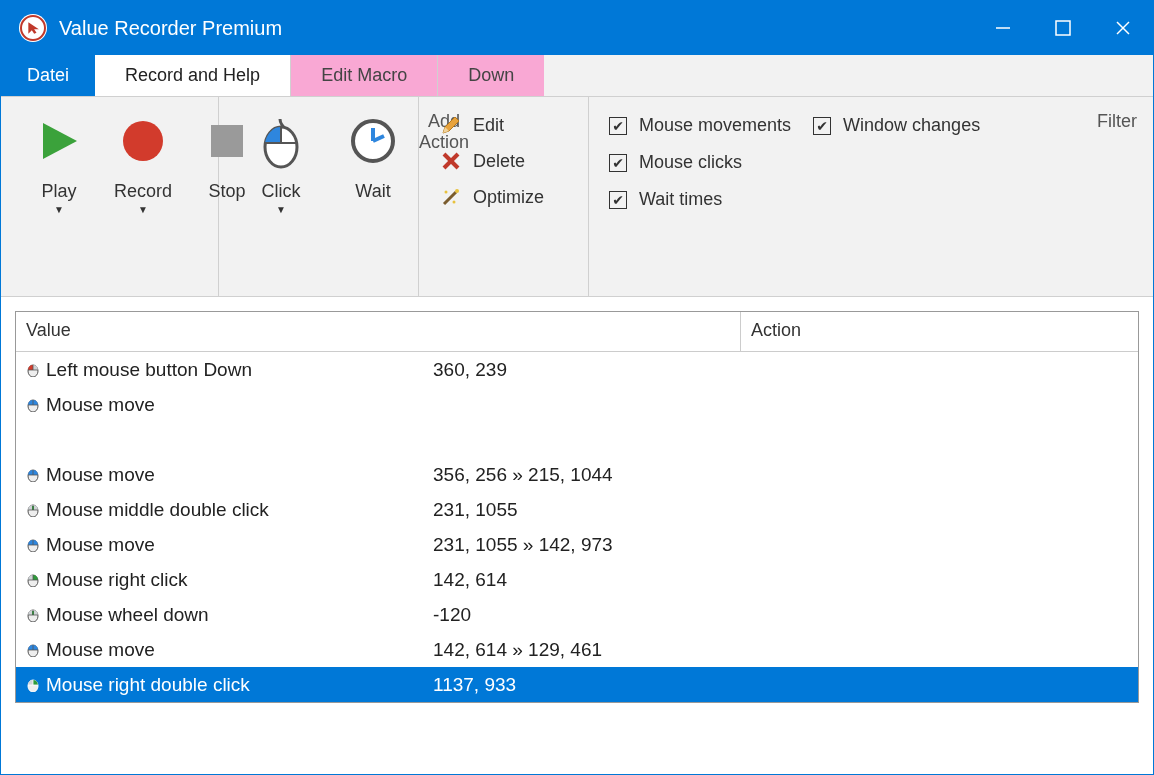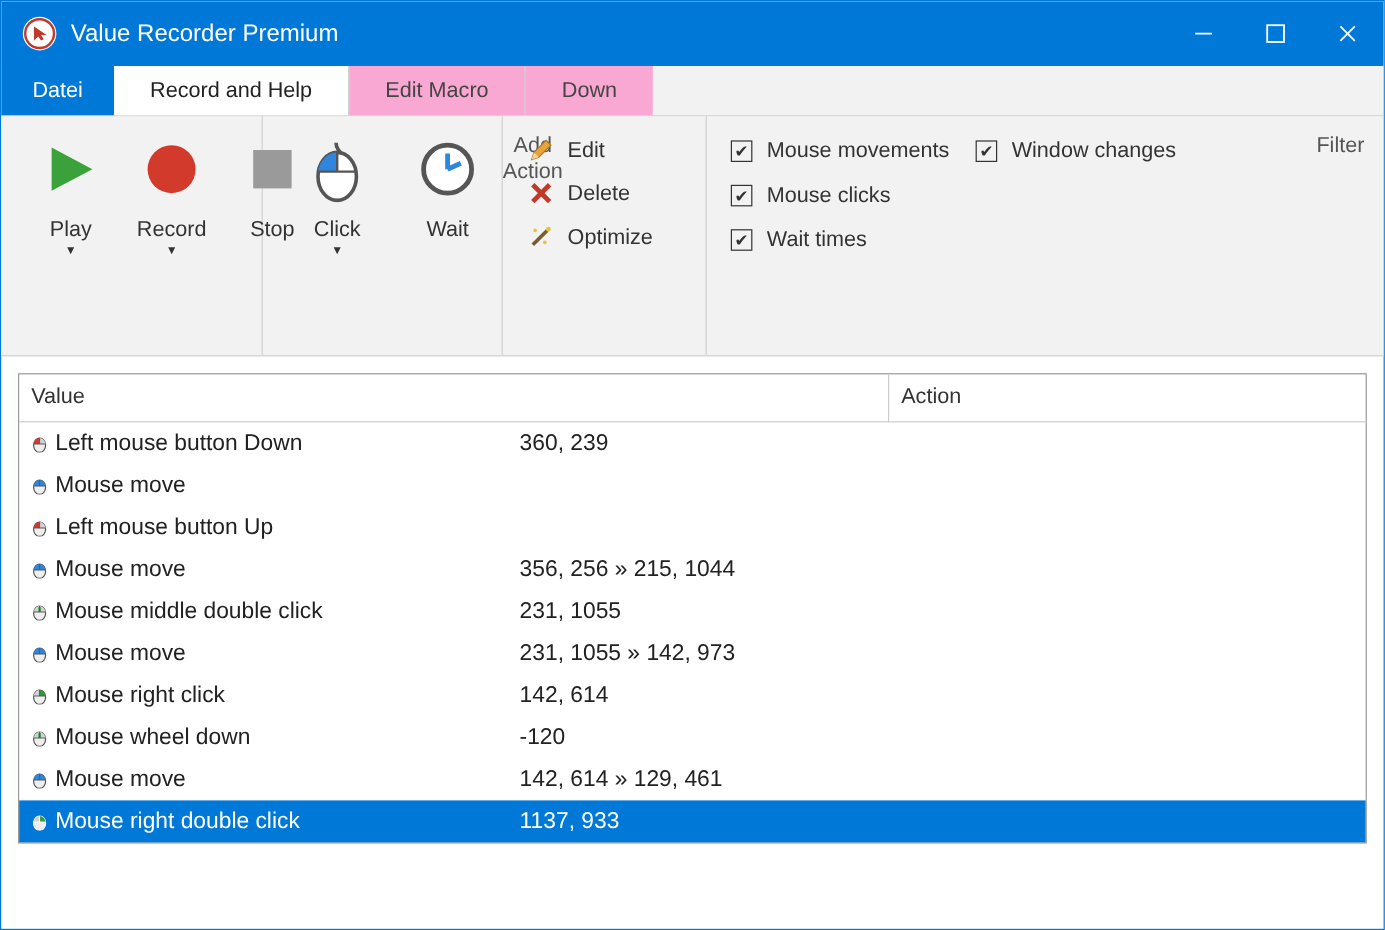--- a/index.html
+++ b/index.html
@@ -372,33 +372,20 @@
     <path d="M12 7 A5 6 0 0 0 7 2 L7 7 Z" fill="#2e86de"></path>
 
     <line x1="7" y1="2" x2="7" y2="7" stroke="#555" stroke-width="0.8"></line>
     <line x1="2" y1="7" x2="12" y2="7" stroke="#555" stroke-width="0.8"></line>
   </svg>
             </span>
       <span>Mouse move</span>
     </div>
         </div>
         <div class="grid-row">
-    <div class="col action-col">
-      <span class="row-icon">
-              <svg viewBox="0 0 14 14">
-    <ellipse cx="7" cy="8" rx="5" ry="6" fill="#eee" stroke="#555" stroke-width="1"></ellipse>
-    <path d="M2 7 A5 6 0 0 1 7 2 L7 7 Z" fill="#d23b2c"></path>
-    <path d="M12 7 A5 6 0 0 0 7 2 L7 7 Z" fill="#cfd3d6"></path>
-
-    <line x1="7" y1="2" x2="7" y2="7" stroke="#555" stroke-width="0.8"></line>
-    <line x1="2" y1="7" x2="12" y2="7" stroke="#555" stroke-width="0.8"></line>
-  </svg>
-            </span>
-      <span>Left mouse button Up</span>
-    </div>
         </div>
         <div class="grid-row">
     <div class="col action-col">
       <span class="row-icon">
               <svg viewBox="0 0 14 14">
     <ellipse cx="7" cy="8" rx="5" ry="6" fill="#eee" stroke="#555" stroke-width="1"></ellipse>
     <path d="M2 7 A5 6 0 0 1 7 2 L7 7 Z" fill="#2e86de"></path>
     <path d="M12 7 A5 6 0 0 0 7 2 L7 7 Z" fill="#2e86de"></path>
 
     <line x1="7" y1="2" x2="7" y2="7" stroke="#555" stroke-width="0.8"></line>

